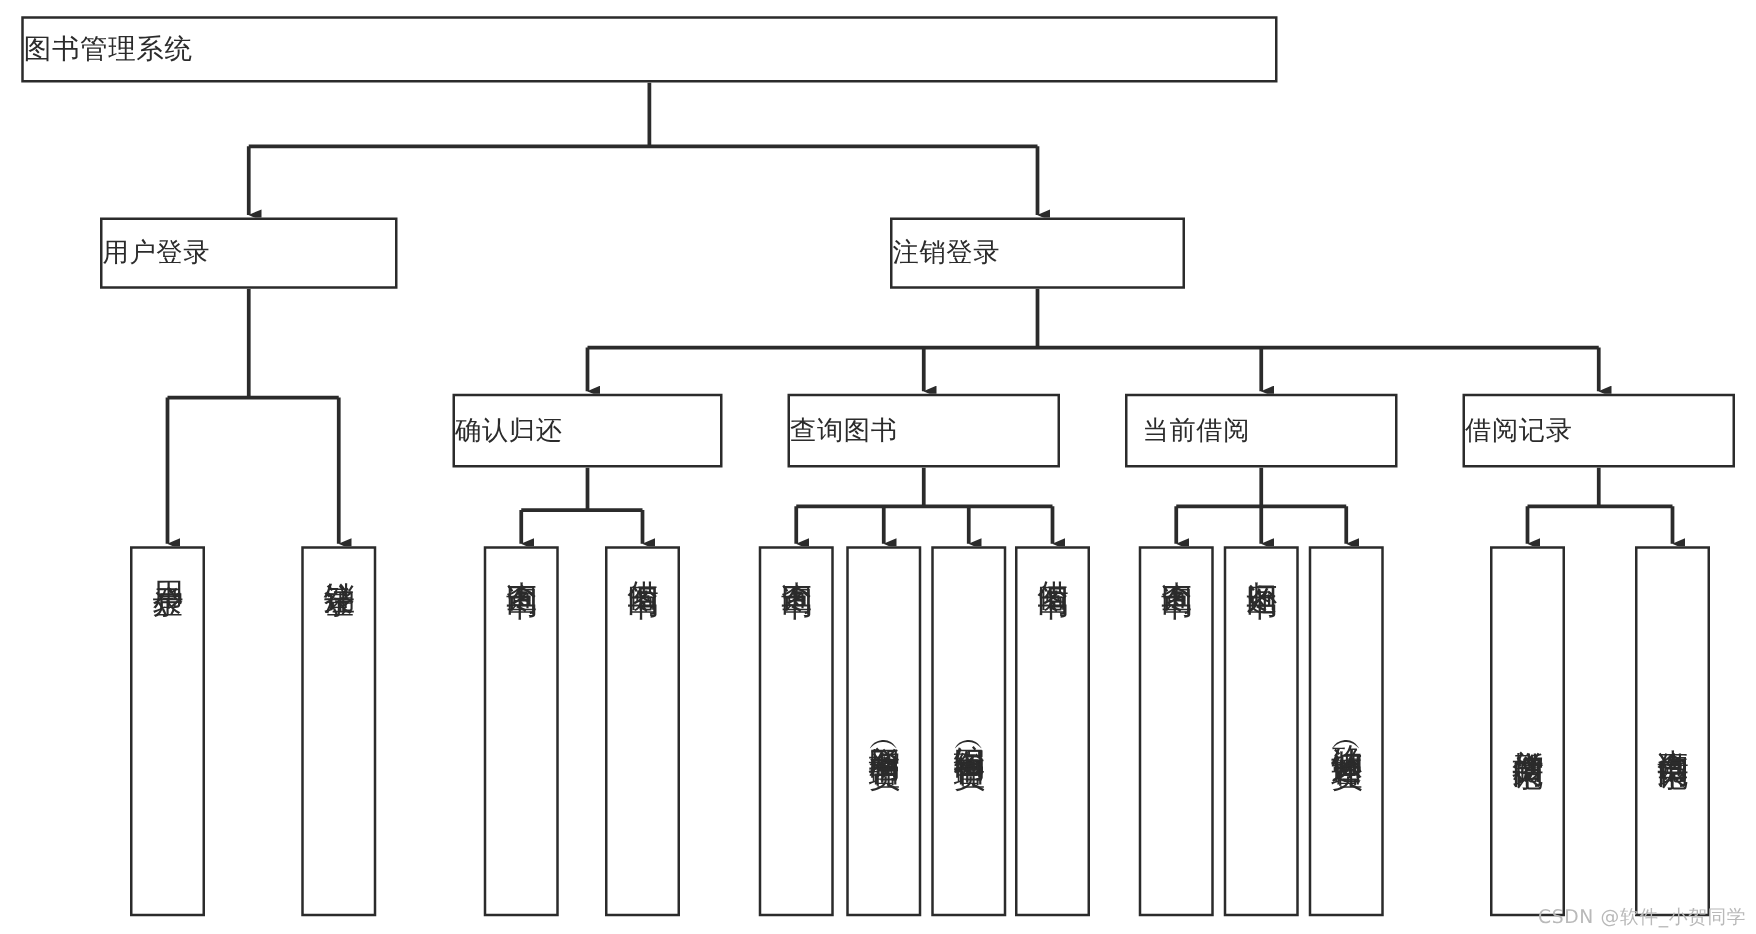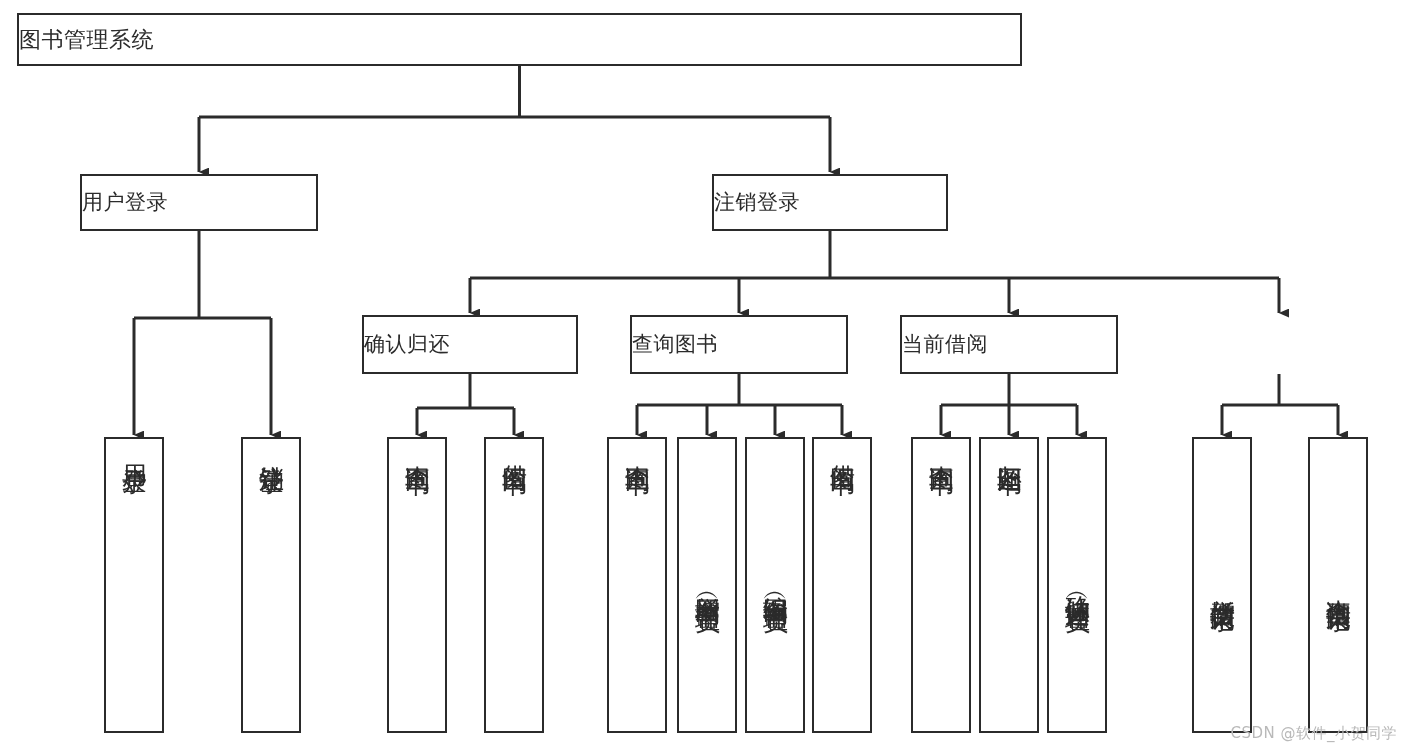--- a/index.html
+++ b/index.html
@@ -141,22 +141,25 @@
   <div class="node" style="left:712px; top:174px; width:236px; height:57px;">
     <span class="label">注销登录</span>
   </div>
 
   <div class="node" style="left:362px; top:315px; width:216px; height:59px;">
     <span class="label">确认归还</span>
   </div>
   <div class="node" style="left:630px; top:315px; width:218px; height:59px;">
     <span class="label">查询图书</span>
   </div>
-  <div class="node" style="left:900px; top:315px; width:218px; height:59px;">
+  <div class="node" style="left:900px; top:315px; width:218px; height:59px;padding-left:12px;">
     <span class="label">当前借阅</span>
+  </div>
+  <div class="node" style="left:1170px; top:315px; width:218px; height:59px;">
+    <span class="label">借阅记录</span>
   </div>
 
   <div class="node leaf" style="left:104px; top:437px; width:60px; height:296px;">
     <span class="label">用户登录</span>
   </div>
   <div class="node leaf" style="left:241px; top:437px; width:60px; height:296px;">
     <span class="label">注销登录</span>
   </div>
 
   <div class="node leaf" style="left:387px; top:437px; width:60px; height:296px;">

